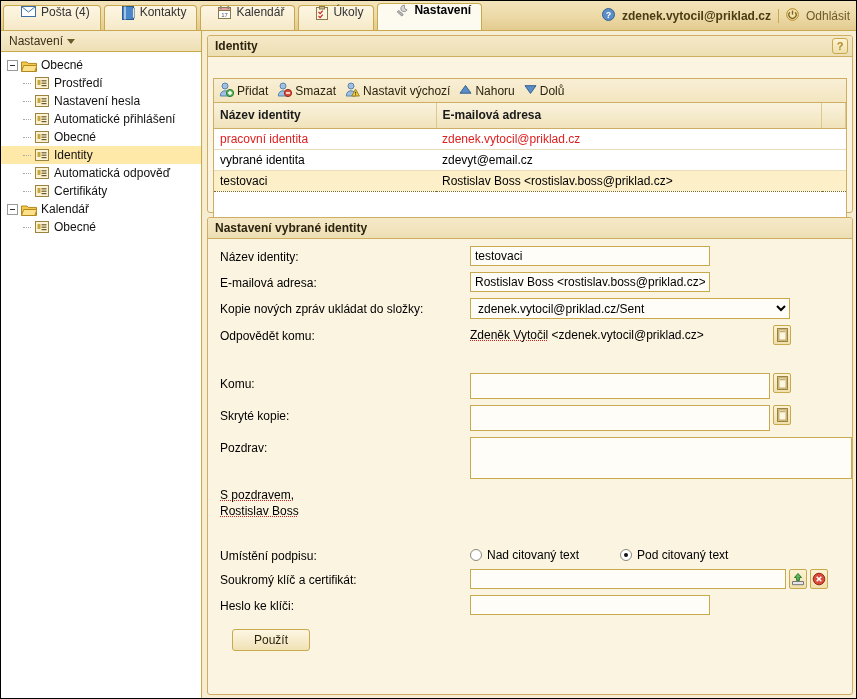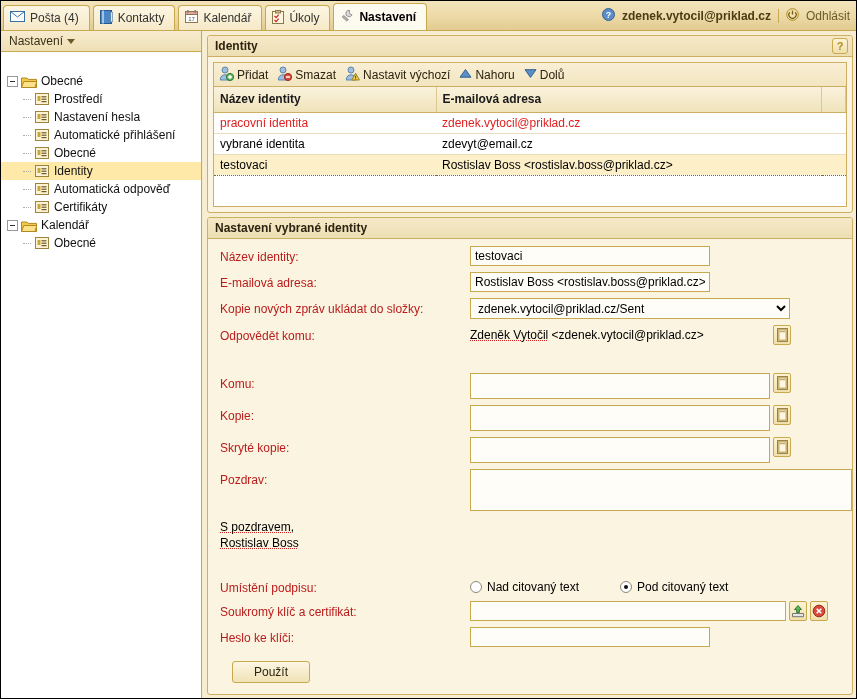--- a/index.html
+++ b/index.html
@@ -25,22 +25,22 @@
     position: absolute; left: 0; top: 0;
     width: 857px; height: 30px;
     background: linear-gradient(to bottom, #f3e4bc 0%, #ecd9a6 55%, #e3cb90 100%);
     border-bottom: 1px solid #c9a94e;
     display: flex; align-items: flex-end;
     padding-left: 2px;
   }
   .tab {
     height: 25px;
     margin-right: 3px;
-    padding: 0 10px 0 6px;
-    display: flex; align-items: center; gap: 5px;
+    padding: 0 10px 0 17px;
+    display: flex; gap: 5px;
     background: linear-gradient(to bottom, #fdf6e3 0%, #f6e9c8 100%);
     border: 1px solid #c9a94e;
     border-bottom: none;
     border-radius: 4px 4px 0 0;
     font-size: 12px;
     color: #333;
     cursor: pointer;
     white-space: nowrap;
     position: relative;
   }
@@ -78,21 +78,21 @@
     padding-left: 8px; gap: 4px;
     font-size: 12px; color: #3b3118;
     cursor: pointer;
   }
   .caret-down {
     width: 0; height: 0;
     border-left: 4px solid transparent;
     border-right: 4px solid transparent;
     border-top: 5px solid #6b5a2a;
   }
-  .tree { padding: 20px 0 0 0; }
+  .tree { padding: 4px 0 0 0; }
   .tnode {
     height: 18px;
     display: flex; align-items: center;
     font-size: 12px; color: #111;
     cursor: pointer;
     padding-left: 6px;
     white-space: nowrap;
   }
   .tnode.child { padding-left: 22px; }
   .tnode.selected { background: #ffe9a8; }
@@ -158,21 +158,21 @@
     border: 1px solid #c9a94e;
     border-radius: 3px;
     color: #b08a1e; font-weight: bold; font-size: 11px;
     display: flex; align-items: center; justify-content: center;
     cursor: pointer;
   }
 
   
   .idpanel { position: absolute; left: 4px; top: 4px; width: 646px; height: 178px; }
   .idbox {
-    position: absolute; left: 5px; top: 26px;
+    position: absolute; left: 5px; top: 42px;
     width: 634px; height: 145px;
     background: #fff;
     border: 1px solid #cdae63;
   }
   .toolbar {
     height: 24px;
     background: linear-gradient(to bottom, #f9efd6 0%, #f2e5bf 100%);
     border-bottom: 1px solid #cdae63;
     display: flex; align-items: center;
     padding-left: 5px; gap: 9px;
@@ -210,21 +210,21 @@
   .setpanel { position: absolute; left: 4px; top: 186px; width: 646px; height: 478px; }
 
   .form { padding: 7px 0 0 0; }
   .frow {
     display: flex; align-items: flex-start;
     margin-bottom: 6px;
     padding-left: 12px;
   }
   .flabel {
     width: 250px; flex: 0 0 250px;
-    font-size: 12px; color: #b91c1c;
+    font-size: 12px; color: #000000;
     padding-top: 4px;
   }
   .fctl { flex: 1 1 auto; display: flex; align-items: flex-start; gap: 3px; }
 
   input.txt {
     height: 20px;
     border: 1px solid #c9a94e;
     background: #fffdf7;
     font-family: "Liberation Sans", sans-serif;
     font-size: 12px;
@@ -670,33 +670,20 @@
             <span class="abbtn">
               <svg width="11" height="14" viewBox="0 0 11 14">
                 <rect x="0.5" y="0.5" width="10" height="13" fill="#e0c88a" stroke="#9a8440"></rect>
                 <rect x="2" y="2" width="7" height="10" fill="#fdf6e0" stroke="#9a8440" stroke-width="0.6"></rect>
                 <rect x="3" y="3.2" width="5" height="1" fill="#b09a50"></rect>
               </svg>
             </span>
           </div>
         </div>
 
-        <div class="frow">
-          <div class="flabel">Kopie:</div>
-          <div class="fctl">
-            <textarea class="ta ta-addr1" style=""></textarea>
-            <span class="abbtn">
-              <svg width="11" height="14" viewBox="0 0 11 14">
-                <rect x="0.5" y="0.5" width="10" height="13" fill="#e0c88a" stroke="#9a8440"></rect>
-                <rect x="2" y="2" width="7" height="10" fill="#fdf6e0" stroke="#9a8440" stroke-width="0.6"></rect>
-                <rect x="3" y="3.2" width="5" height="1" fill="#b09a50"></rect>
-              </svg>
-            </span>
-          </div>
-        </div>
 
         <div class="frow">
           <div class="flabel">Skryté kopie:</div>
           <div class="fctl">
             <textarea class="ta ta-addr1" style=""></textarea>
             <span class="abbtn">
               <svg width="11" height="14" viewBox="0 0 11 14">
                 <rect x="0.5" y="0.5" width="10" height="13" fill="#e0c88a" stroke="#9a8440"></rect>
                 <rect x="2" y="2" width="7" height="10" fill="#fdf6e0" stroke="#9a8440" stroke-width="0.6"></rect>
                 <rect x="3" y="3.2" width="5" height="1" fill="#b09a50"></rect>

